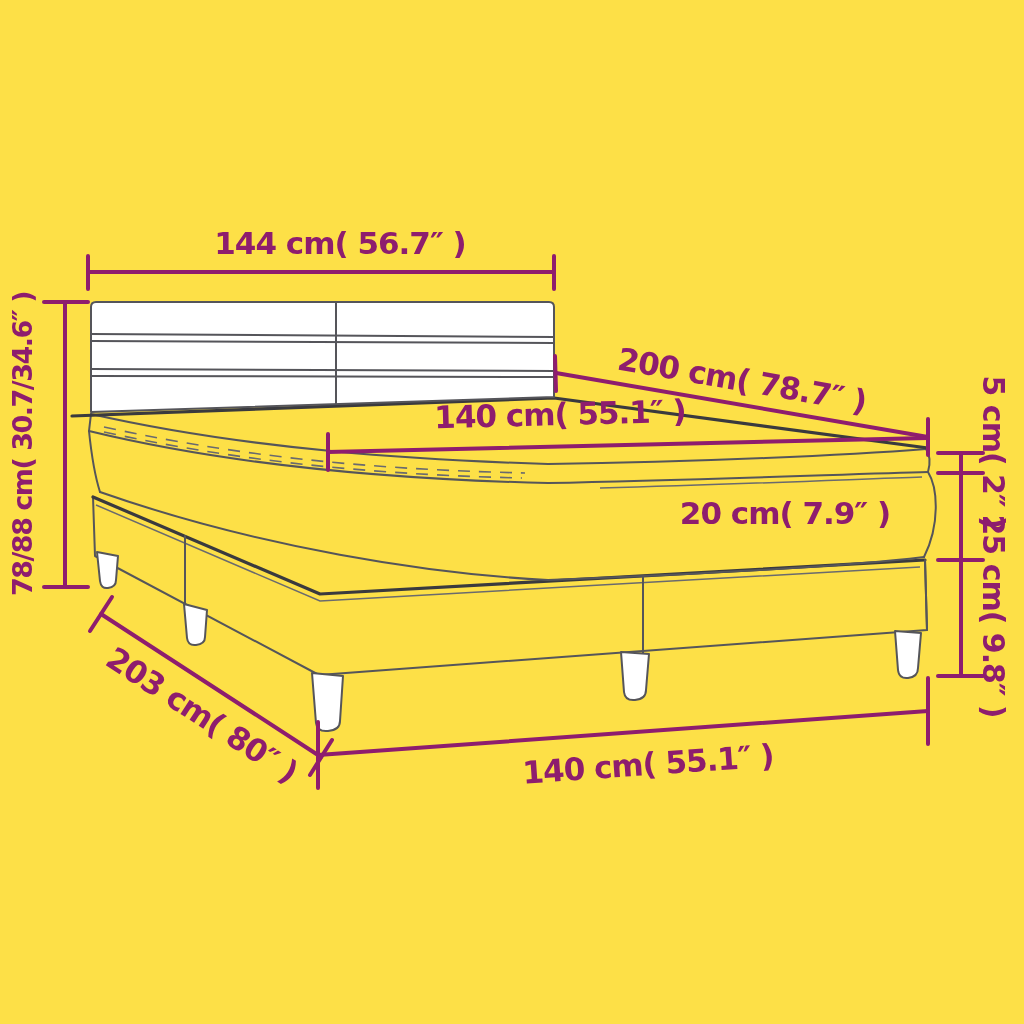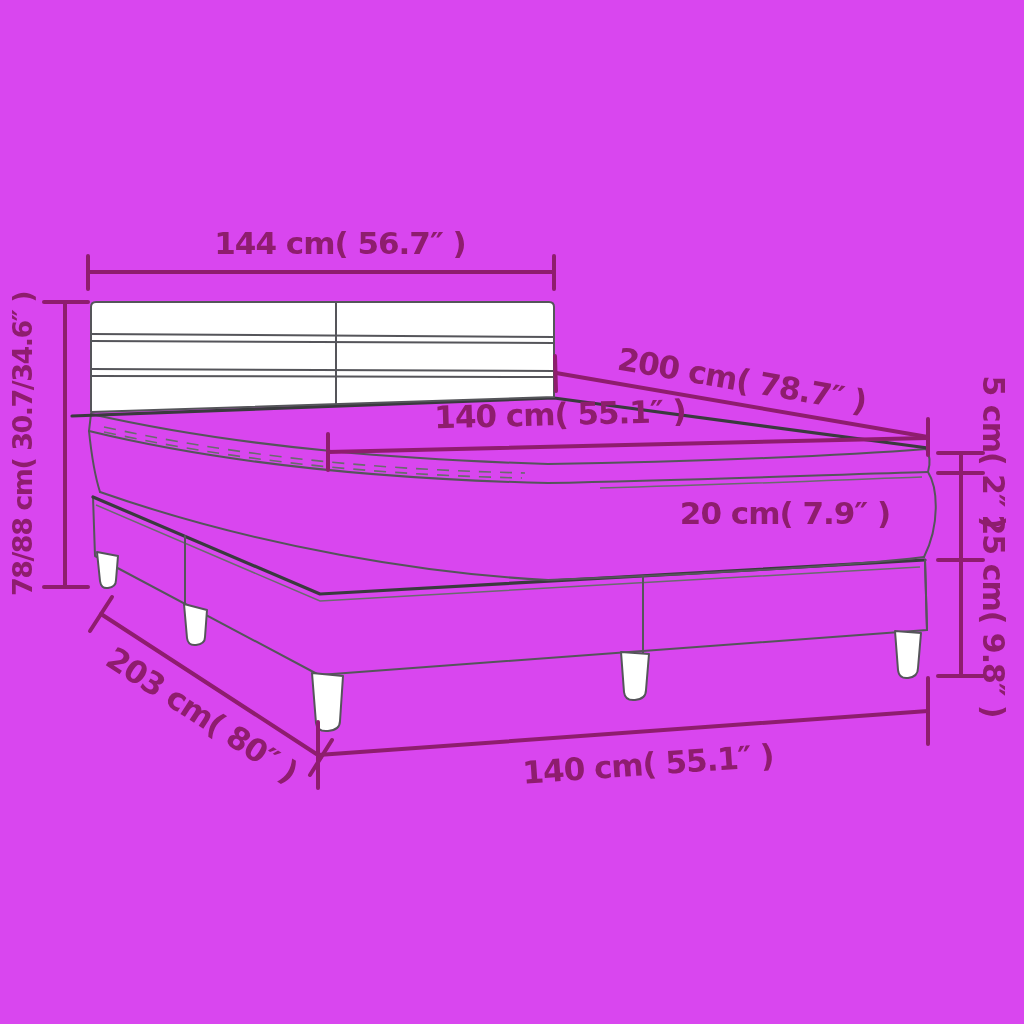--- a/index.html
+++ b/index.html
@@ -1,16 +1,16 @@
 <!DOCTYPE html>
 <html><head>
 <meta charset="utf-8">
 <style>
   html,body{margin:0;padding:0;background:#ffffff;}
-  .stage{position:relative;width:1024px;height:1024px;background:#d946ef;overflow:hidden;
+  .stage{position:relative;width:1024px;height:1024px;background:#fde047;overflow:hidden;
          font-family:"DejaVu Sans", sans-serif;}
   svg{position:absolute;left:0;top:0;}
   .gray{stroke:#55555a;stroke-width:2;fill:none;stroke-linecap:round;stroke-linejoin:round;}
   .grayfill{stroke:#55555a;stroke-width:2;fill:#ffffff;stroke-linejoin:round;}
   .dark{stroke:#3a3a3e;stroke-width:3.2;fill:none;stroke-linecap:round;stroke-linejoin:round;}
   .thin{stroke:#6a6a6e;stroke-width:1.5;fill:none;}
   .stitch{stroke:#6a6a6e;stroke-width:1.6;fill:none;stroke-dasharray:12 9;}
   .dim{stroke:#8e1d6e;stroke-width:4;fill:none;stroke-linecap:round;}
   .dim-text{fill:#8e1d6e;font-weight:bold;font-size:31px;letter-spacing:-1px;}
   .dim-text-sm{fill:#8e1d6e;font-weight:bold;font-size:27px;letter-spacing:-1.5px;}

